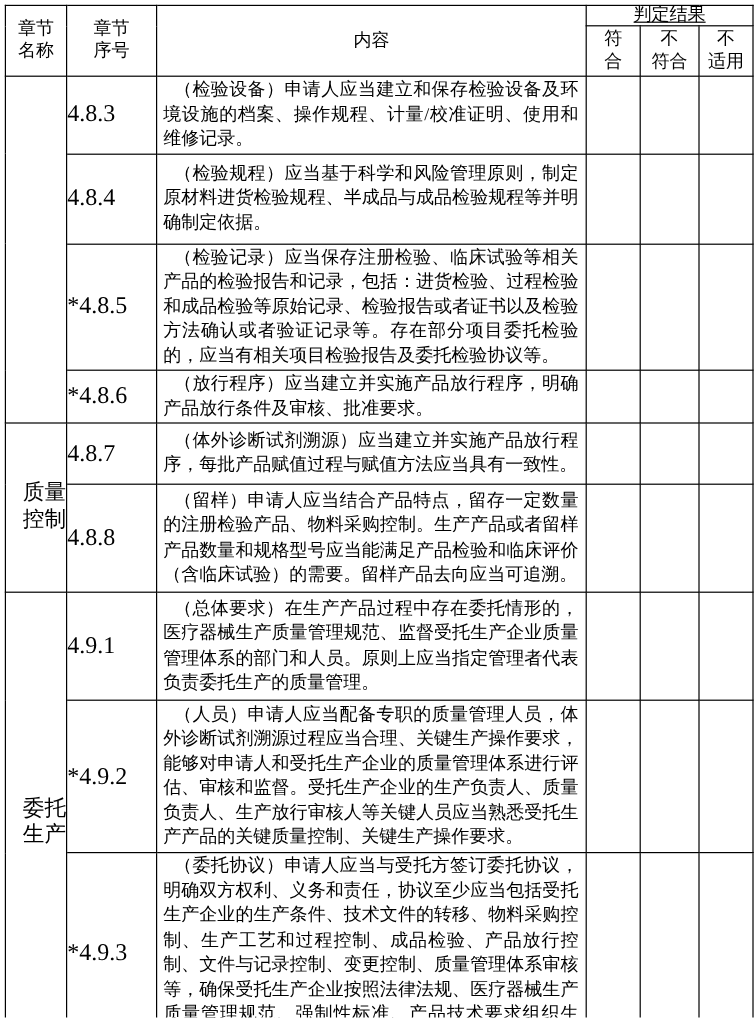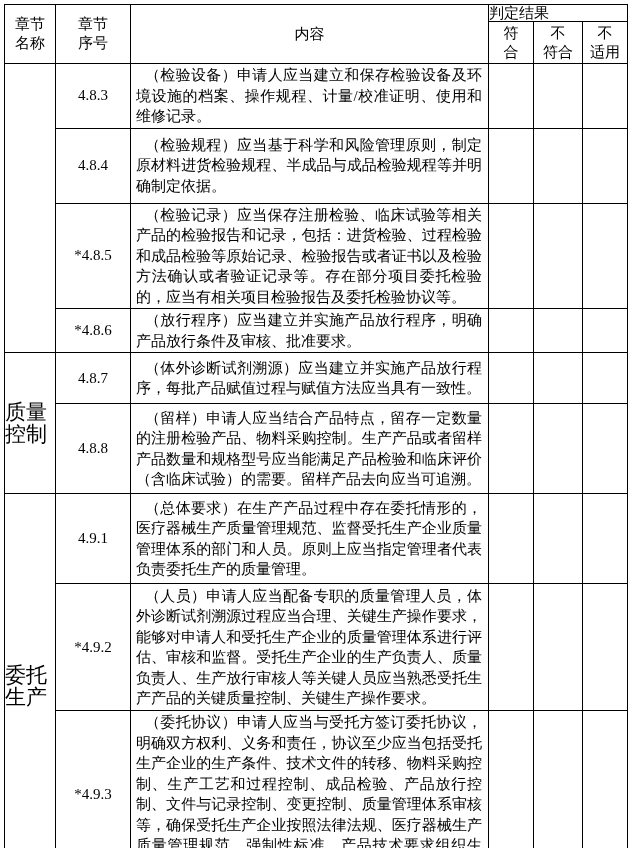--- a/index.html
+++ b/index.html
@@ -26,32 +26,34 @@
     vertical-align: middle;
     overflow: hidden;
   }
   .hdr {
     text-align: center;
     font-size: 15px;
     line-height: 19px;
     white-space: pre-line;
   }
   .hdr-result {
+    text-align: center;
     font-size: 15px;
     line-height: 16px;
+    text-decoration: underline;
   }
   .chapter-cell {
-    text-align: left;
-    font-size: 21px;
+    text-align: right;
+    font-size: 18px;
     line-height: 22px;
     white-space: pre-line;
+    font-family: Liberation Mono, monospace;
   }
   .num-cell {
-    text-align: center;
-    font-size: 15px;
+    font-size: 20px;
   }
   .content-cell {
     text-align: justify;
     font-size: 15px;
     line-height: 20.5px;
     padding: 1px 6px 1px 5px;
     text-indent: 9px;
   }
   .result-cell {
     background: #ffffff;

